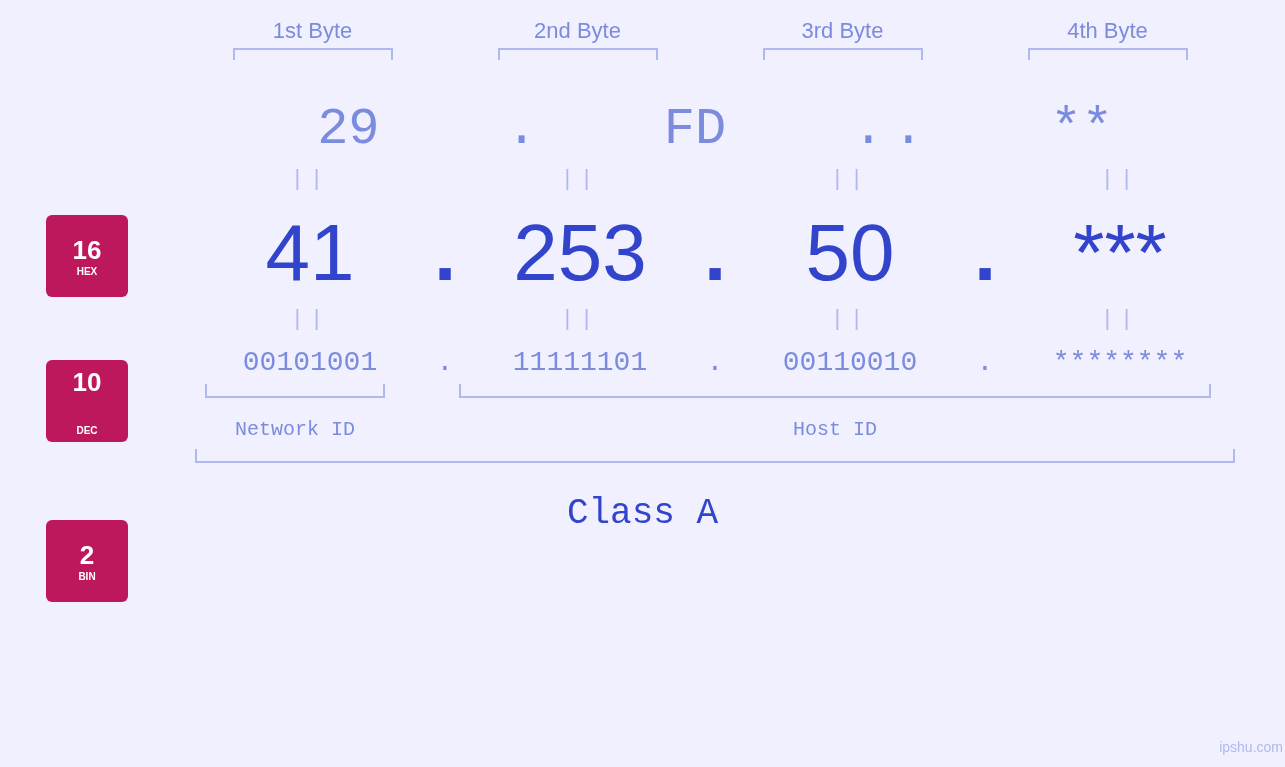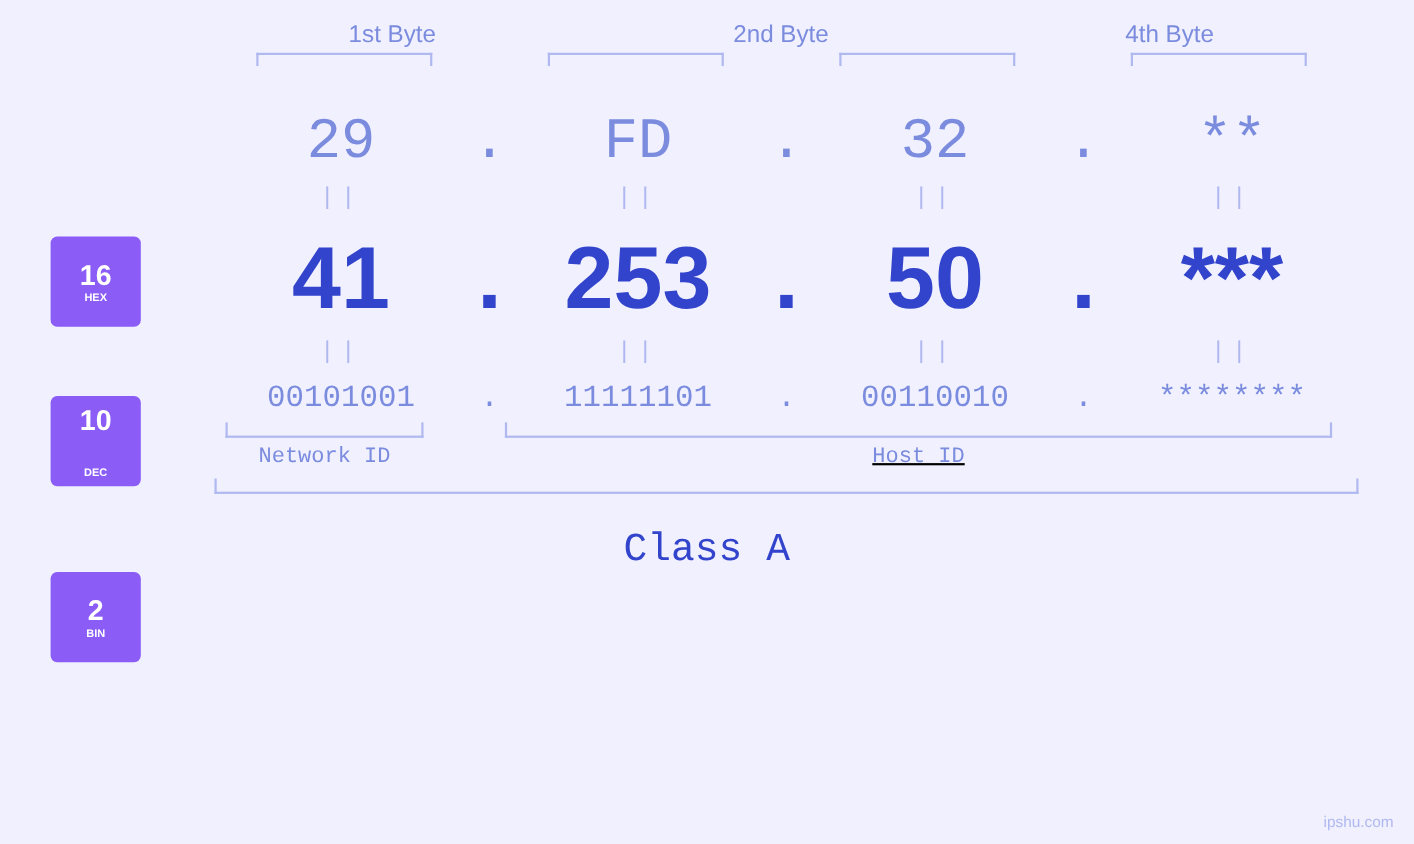--- a/index.html
+++ b/index.html
@@ -63,21 +63,21 @@
       border-left: 2px solid #b0b8f0;
       border-right: 2px solid #b0b8f0;
     }
 
     
     .base-label {
       position: absolute;
       left: 46px;
       width: 82px;
       height: 82px;
-      background-color: #8b5cf6;
+      background-color: #be185d;
       border-radius: 6px;
       display: flex;
       flex-direction: column;
       align-items: center;
       justify-content: center;
       color: white;
       font-family: Arial, sans-serif;
     }
 
     .base-num {
@@ -144,21 +144,21 @@
     .hex-dot {
       color: #7b8cde;
       font-size: 52px;
       font-family: 'Courier New', Courier, monospace;
     }
 
     
     .dec-val {
       color: #3344cc;
       font-size: 80px;
-      font-weight: bold;
+      font-weight: normal;
       font-family: Arial, sans-serif;
     }
 
     .dec-dot {
       color: #3344cc;
       font-size: 80px;
       font-weight: bold;
       font-family: Arial, sans-serif;
     }
 
@@ -195,21 +195,21 @@
 
     .eq-spacer {
       width: 40px;
       flex-shrink: 0;
     }
 
     .id-label {
       color: #7b8cde;
       font-family: 'Courier New', Courier, monospace;
       font-size: 20px;
-      margin-top: 6px;
+      margin-top: 20px;
     }
 
     
     .full-bottom-bracket {
       width: 1040px;
       margin-left: 195px;
       height: 14px;
       border-bottom: 2px solid #b0b8f0;
       border-left: 2px solid #b0b8f0;
       border-right: 2px solid #b0b8f0;
@@ -220,21 +220,21 @@
       color: #3344cc;
       font-size: 36px;
       font-family: 'Courier New', Courier, monospace;
       margin-top: 24px;
       text-align: center;
     }
 
     .watermark {
       position: absolute;
       bottom: 12px;
-      right: 18px;
+      right: 2px;
       color: #b0b8f0;
       font-size: 14px;
       font-family: Arial, sans-serif;
     }
 
     
     .base-hex {
       top: 145px;
     }
     .base-dec {
@@ -246,20 +246,21 @@
     }
   </style>
 </head>
 <body>
 
 <div class="container">
 
   <div class="byte-headers">
     <div class="byte-header">1st Byte</div>
     <div class="byte-header">2nd Byte</div>
+    <div class="byte-header">3rd Byte</div>
     <div class="byte-header">4th Byte</div>
   </div>
 
   <div class="bracket-row">
     <div class="bracket">
         <div class="bracket-line"></div>
       </div>
     <div class="bracket">
         <div class="bracket-line"></div>
       </div>
@@ -277,21 +278,20 @@
       <span class="base-num">16</span>
       <span class="base-text">HEX</span>
     </div>
 
     <div class="value-row hex-row">
       <div class="row-cells">
         <div class="cell hex-val">29</div>
         <div class="dot hex-dot">.</div>
         <div class="cell hex-val">FD</div>
         <div class="dot hex-dot">.</div>
-        <div class="cell hex-val">32</div>
         <div class="dot hex-dot">.</div>
         <div class="cell hex-val">**</div>
       </div>
     </div>
 
     <div class="equals-row" style="margin-top:8px;">
       <div class="eq-cell">||</div>
       <div class="eq-spacer"></div>
       <div class="eq-cell">||</div>
       <div class="eq-spacer"></div>
@@ -346,21 +346,21 @@
 
     <div style="display:flex; margin-left:195px; width:1040px; margin-top:6px; align-items:flex-start;">
 
       <div style="display:flex; flex-direction:column; align-items:center; width:200px;">
         <div style="width:180px; height:14px; border-bottom:2px solid #b0b8f0; border-left:2px solid #b0b8f0; border-right:2px solid #b0b8f0;"></div>
         <div class="id-label">Network ID</div>
       </div>
 
       <div style="width:40px;"></div>
 
-      <div style="display:flex; flex-direction:column; align-items:center; flex:1;text-decoration:underline;">
+      <div style="display:flex; flex-direction:column; align-items:center; flex:1;">
         <div style="width:94%; height:14px; border-bottom:2px solid #b0b8f0; border-left:2px solid #b0b8f0; border-right:2px solid #b0b8f0;"></div>
         <div class="id-label">Host ID</div>
       </div>
     </div>
 
     <div class="full-bottom-bracket"></div>
 
     <div style="width:100%; display:flex; justify-content:center; margin-top:6px;">
       <div class="class-label">Class A</div>
     </div>

